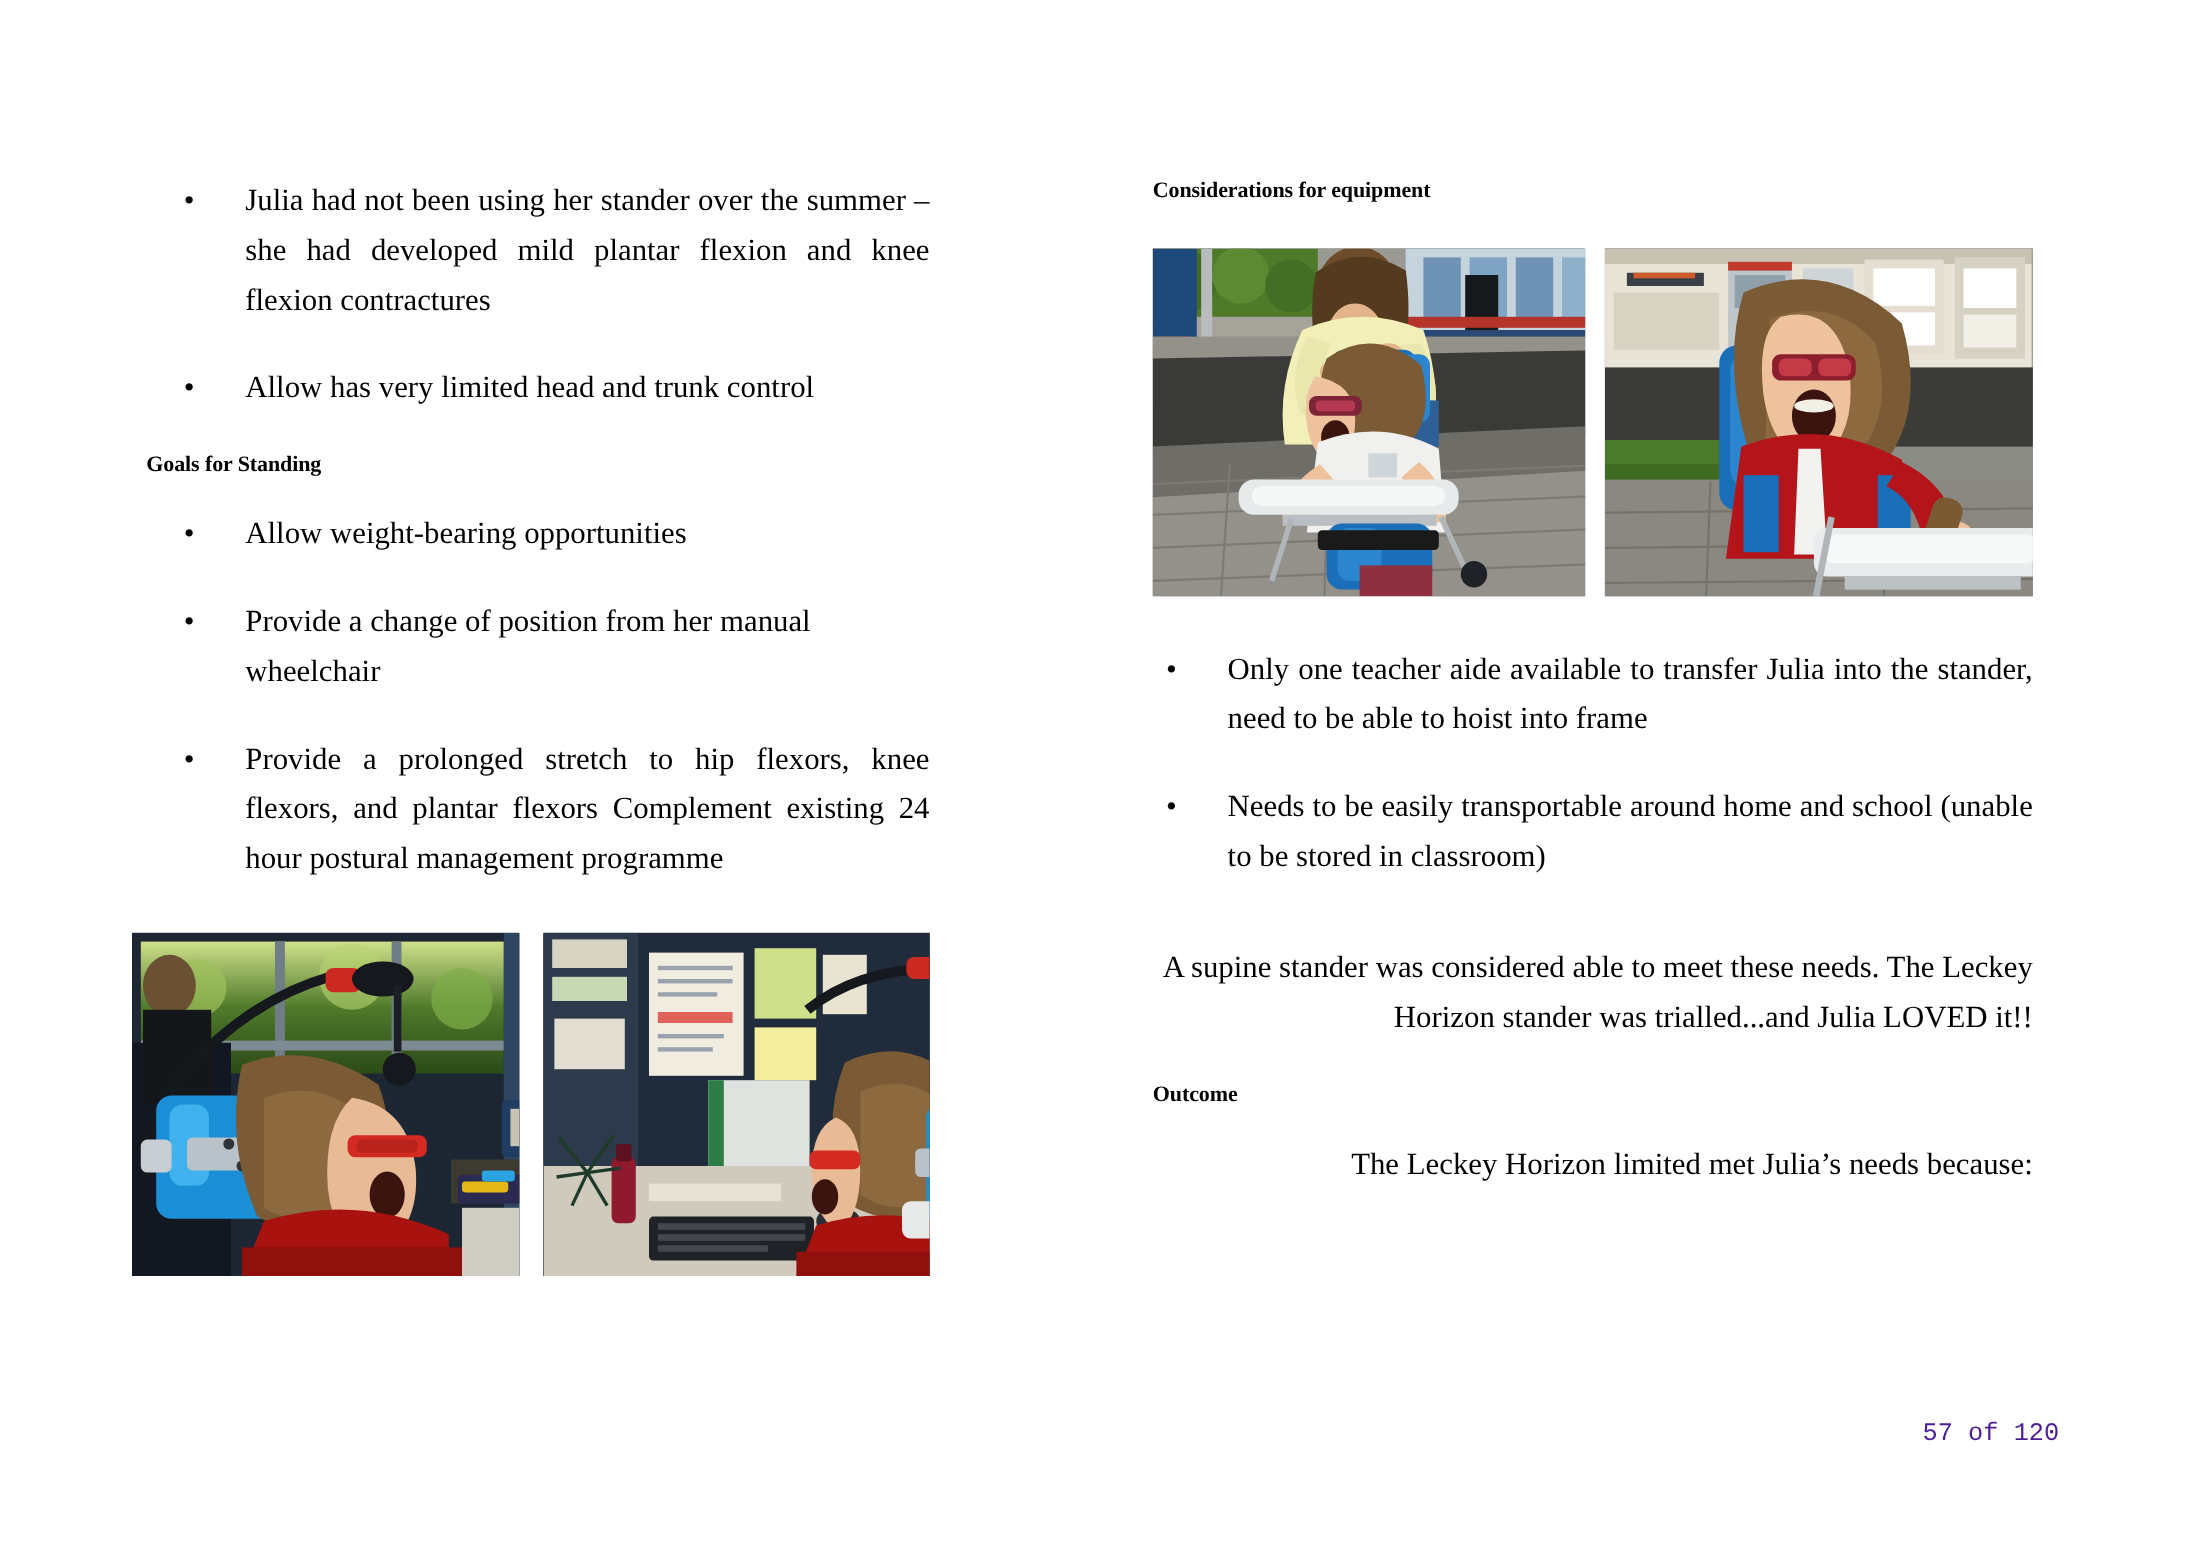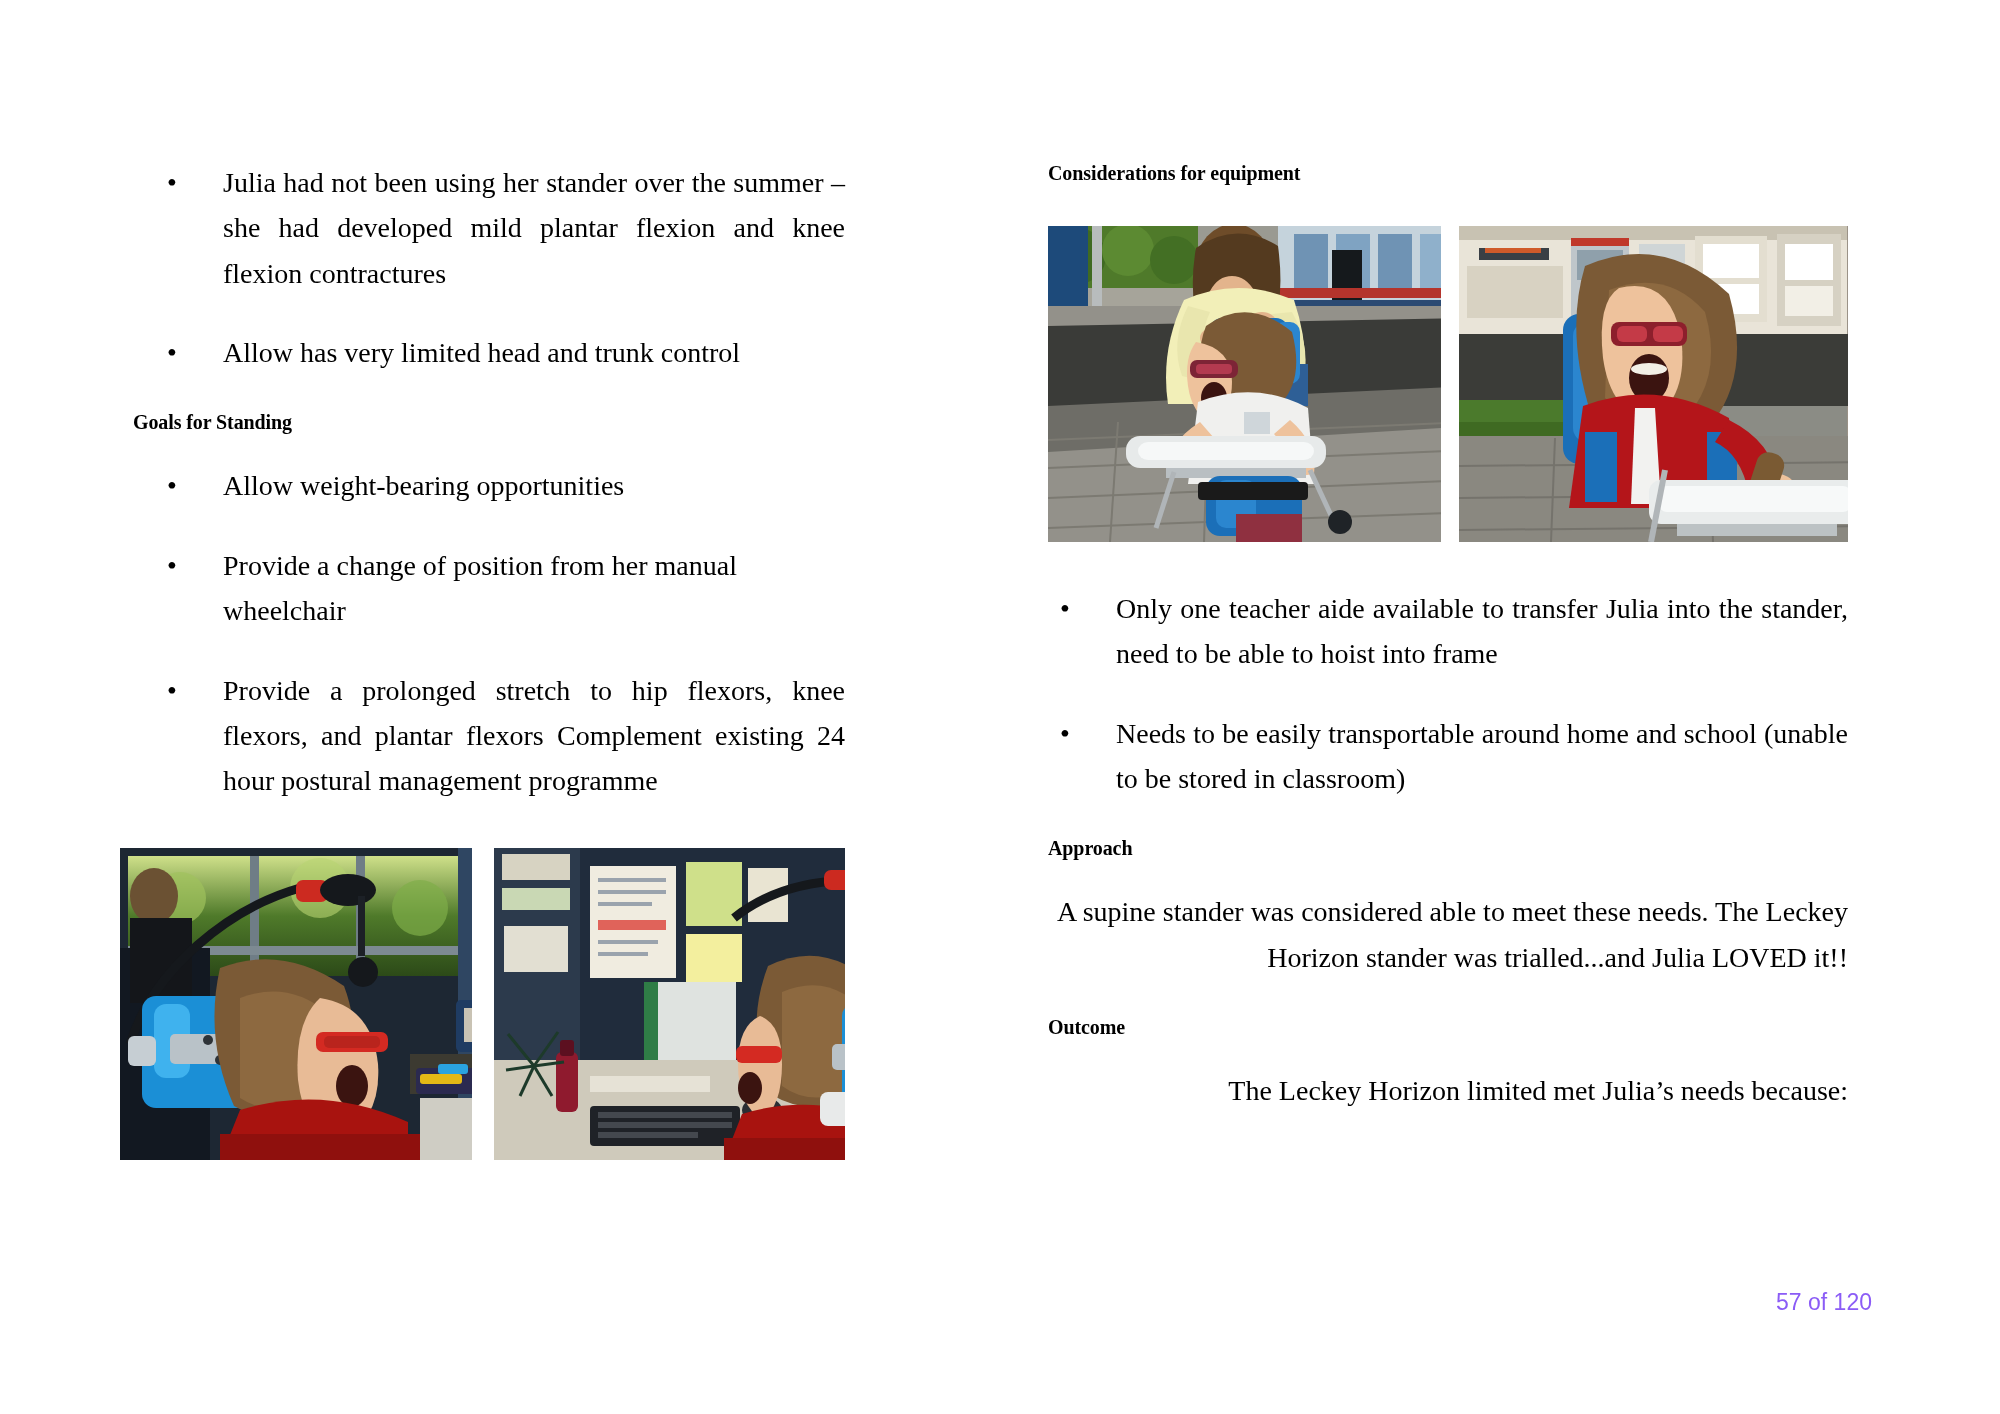--- a/index.html
+++ b/index.html
@@ -68,23 +68,23 @@
     display: block;
     background: #2b2b2b;
     overflow: hidden;
   }
   .photo svg { display: block; }
 
   .page-number {
     position: absolute;
     right: 128px;
     bottom: 98px;
-    font-family: Liberation Sans, sans-serif;
+    font-family: Liberation Mono, monospace;
     font-size: 23px;
-    color: #8b5cf6;
+    color: #4c1d95;
   }
 </style>
 </head>
 <body>
 
 <div class="page">
 
   <div class="col col-left">
 
     <ul class="bullet-list">
@@ -440,21 +440,20 @@
       </li>
       <div class="gap-md"></div>
       <li class="bullet-item justify">
         <span class="bullet-dot">•</span>
         <span>Needs to be easily transportable around home and school (unable to be stored in classroom)</span>
       </li>
     </ul>
 
     <div class="gap-md"></div>
 
-    <h2 class="heading">Approach</h2>
 
     <div class="gap-sm"></div>
 
     <p class="para">A supine stander was considered able to meet these needs. The Leckey Horizon stander was trialled...and Julia LOVED it!!</p>
 
     <div class="gap-md"></div>
 
     <h2 class="heading">Outcome</h2>
 
     <div class="gap-sm"></div>

